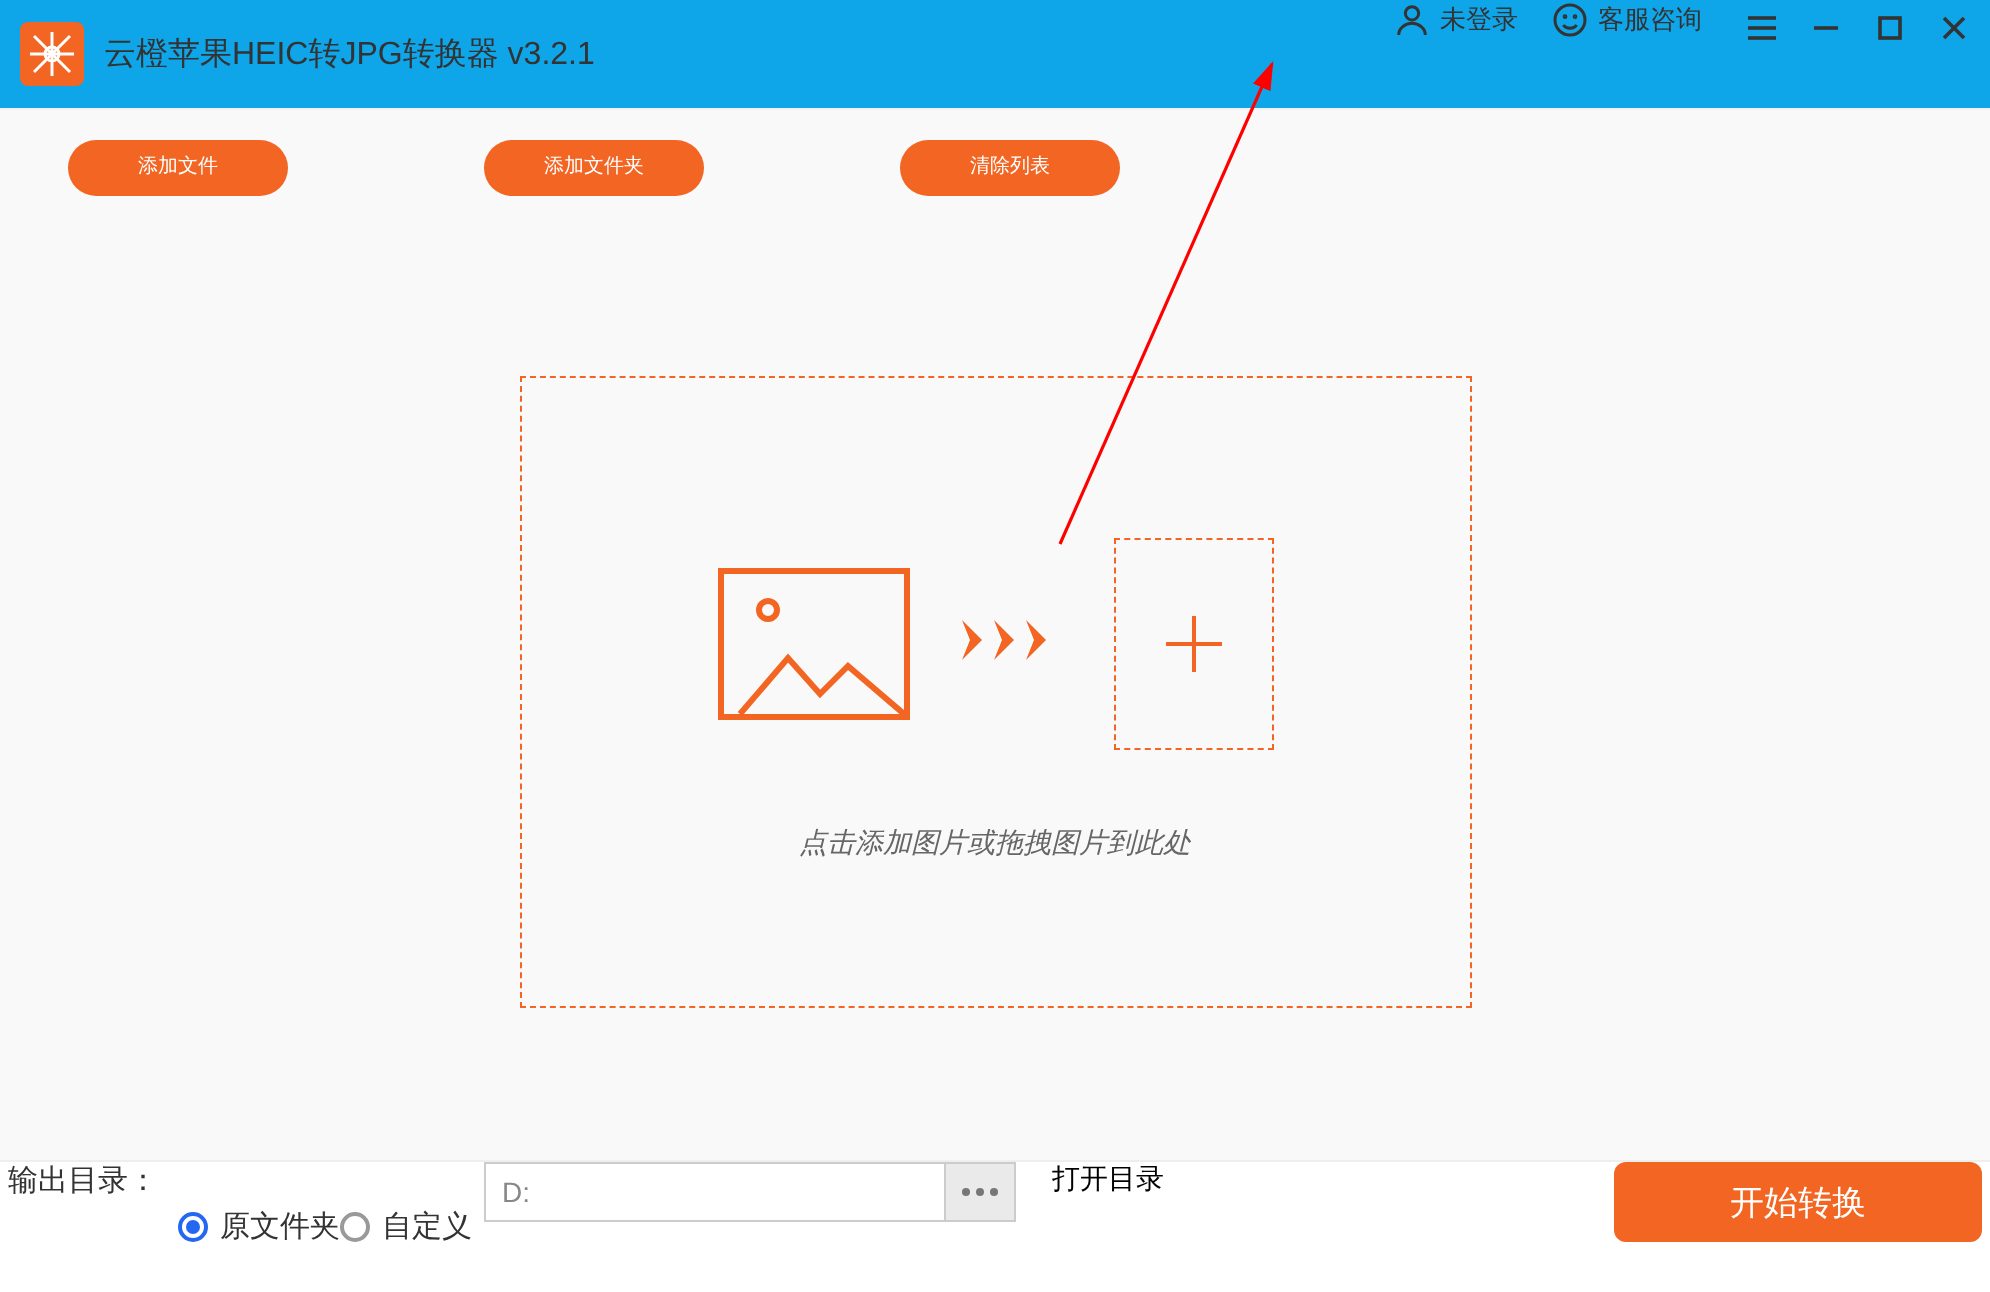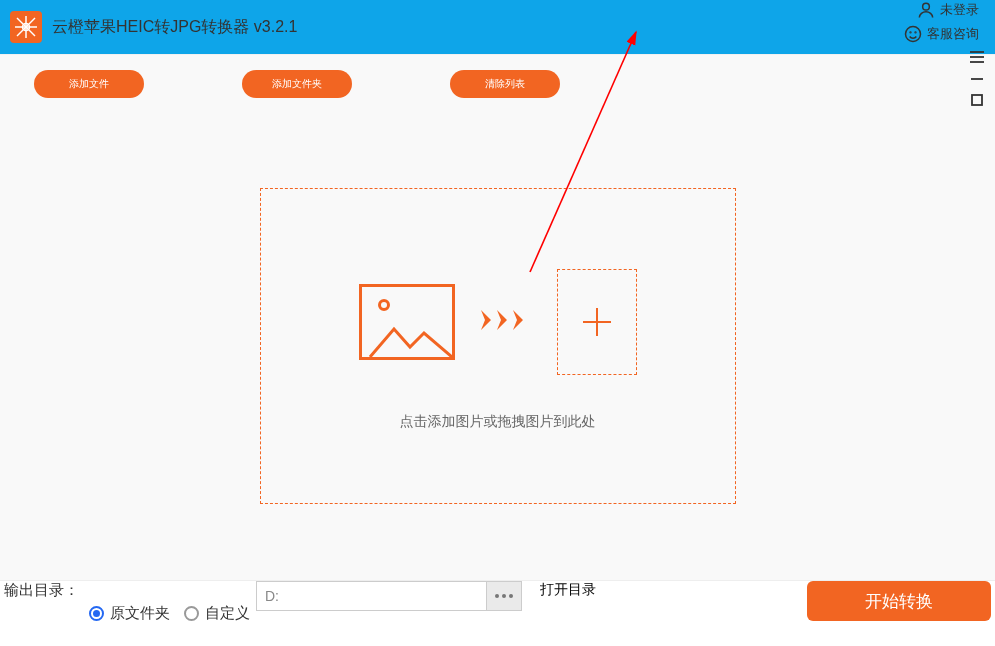--- a/index.html
+++ b/index.html
@@ -30,23 +30,22 @@
   .app-title {
     font-size: 16px;
     color: #333;
   }
   .title-right {
     position: absolute;
     right: 4px;
     top: 0;
     height: 54px;
     display: flex;
-    align-items: flex-end;
+    align-items: flex-start;
     gap: 4px;
-    flex-direction: column;
   }
   .user-section {
     display: flex;
     align-items: center;
     gap: 4px;
     margin-right: 6px;
   }
   .login-text, .support-text {
     font-size: 13px;
     color: #333;
@@ -95,20 +94,21 @@
   }
   .dropzone {
     width: 476px;
     height: 316px;
     border: 1px dashed #f26522;
     display: flex;
     flex-direction: column;
     align-items: center;
     justify-content: center;
     position: relative;
+    font-style: italic;
   }
   .dz-graphics {
     display: flex;
     align-items: center;
     gap: 26px;
     margin-top: 8px;
   }
   .img-icon {
     width: 96px; height: 76px;
     border: 3px solid #f26522;
@@ -147,21 +147,20 @@
     padding: 0 4px;
   }
   .out-label {
     font-size: 15px;
     color: #333;
     margin-right: 10px;
   }
   .radio-group {
     display: flex;
     align-items: center;
-    gap: 14px;
     margin-right: 6px;
   }
   .radio {
     display: flex; align-items: center; gap: 6px;
     font-size: 15px; color: #333;
     cursor: pointer;
   }
   .radio-input {
     width: 15px; height: 15px; border-radius: 50%;
     border: 2px solid #999;

